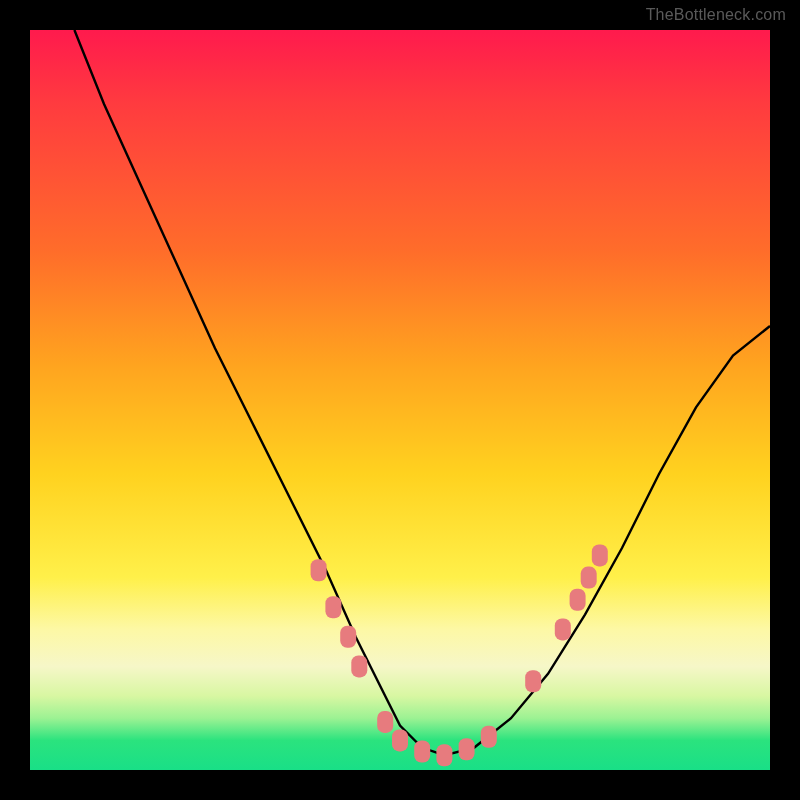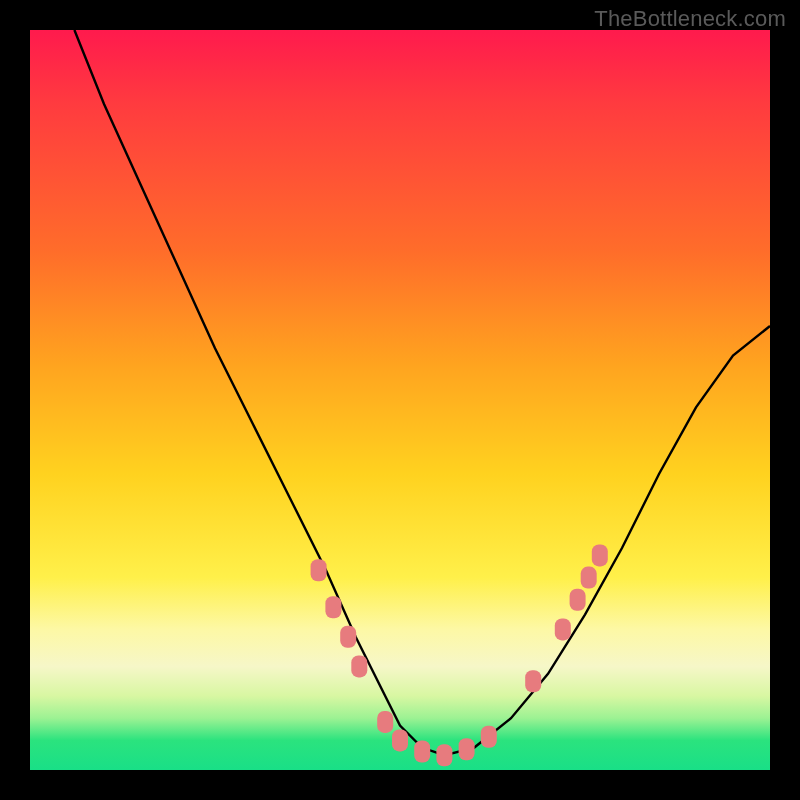--- a/index.html
+++ b/index.html
@@ -40,21 +40,21 @@
       #9cf293 93%,
       #2be37e 96%,
       #19df87 100%
     );
   }
   .watermark {
     position: absolute;
     top: 6px;
     right: 14px;
     color: #5a5a5a;
-    font-size: 22px;
+    font-size: 16px;
     letter-spacing: 0.2px;
     font-weight: 500;
     user-select: none;
   }
   svg.curve {
     position: absolute;
     left: 30px;
     top: 30px;
     width: 740px;
     height: 740px;

